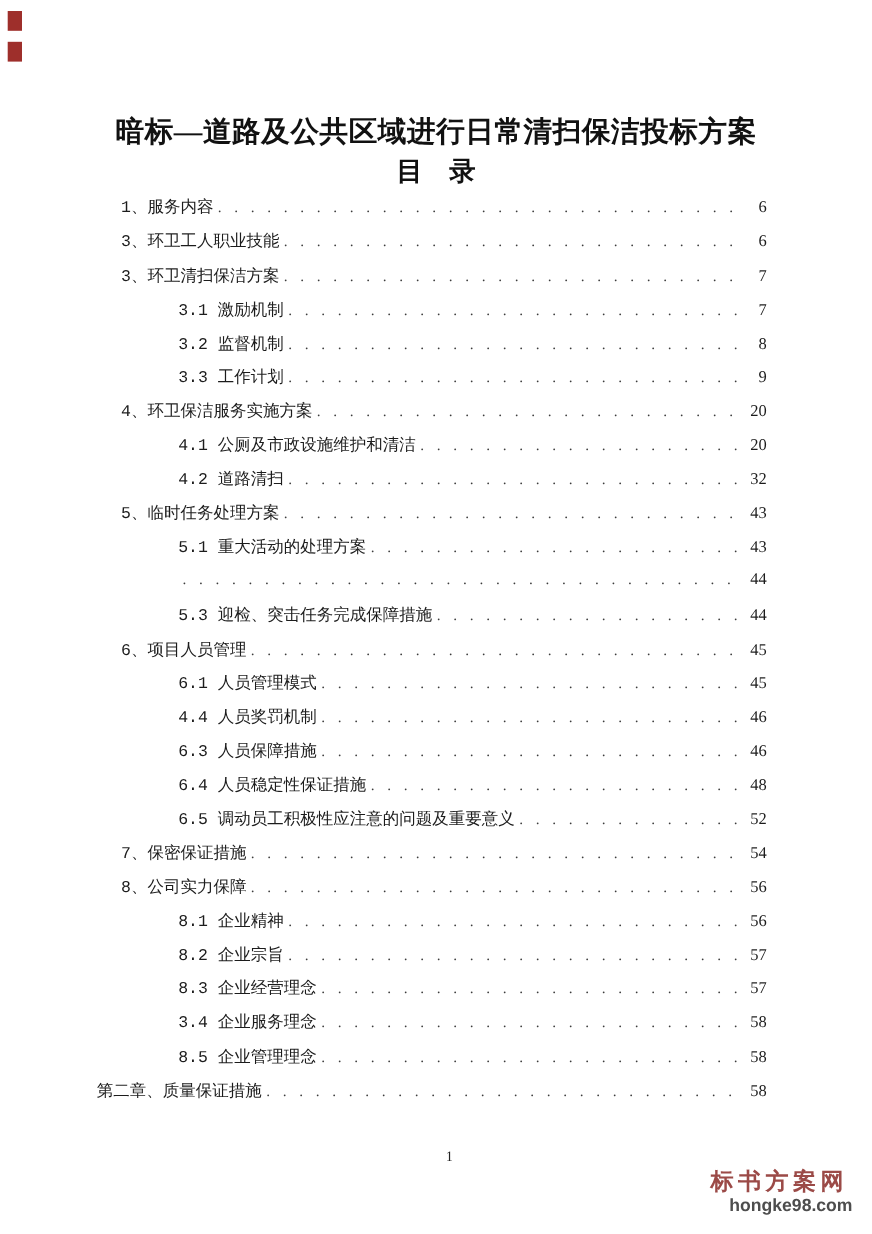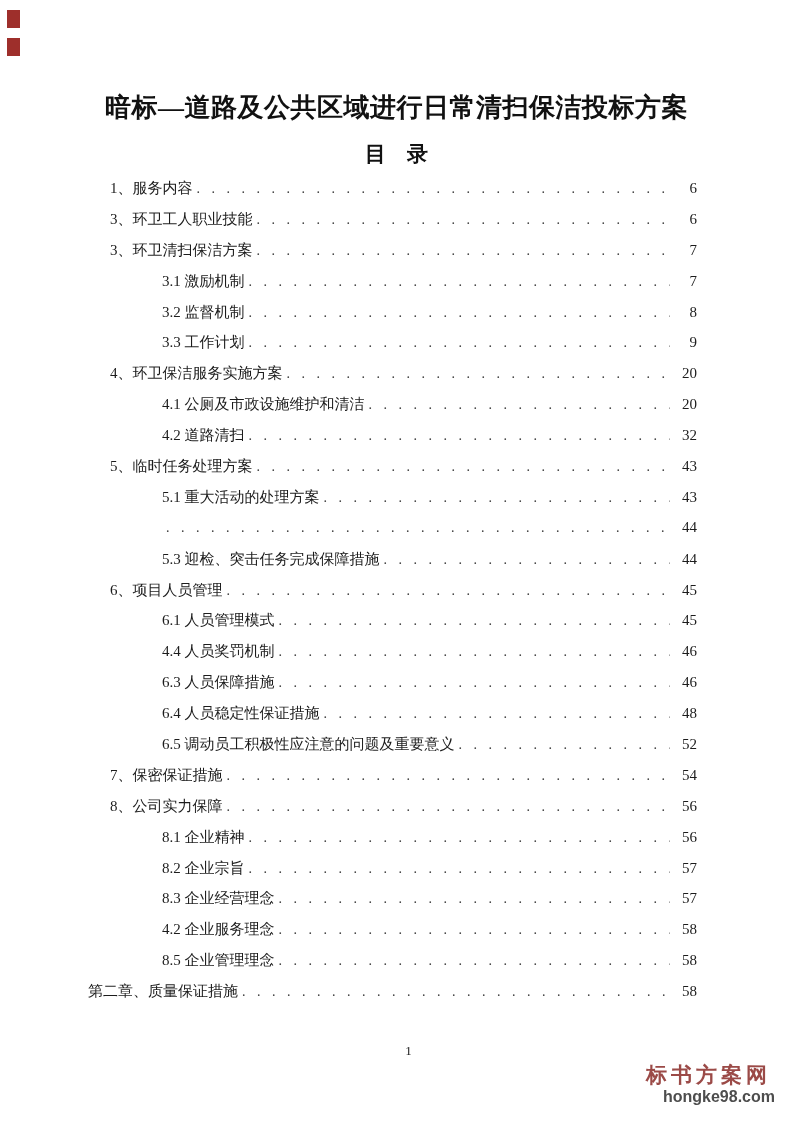--- a/index.html
+++ b/index.html
@@ -16,42 +16,42 @@
     font-family: "Liberation Serif", "DejaVu Serif", serif;
     color: var(--text);
     position: relative;
     overflow: hidden;
   }
   .corner-marks { position: absolute; left: 7px; top: 10px; }
   .sq { width: 13px; height: 18px; background: var(--marker-red); margin-bottom: 10px; }
 
   .doc-title {
     position: absolute; top: 90px; left: 0; right: 0;
-    margin: 0; text-align: center;
+    margin: 12px; text-align: center;
     font-size: 26px; font-weight: bold; letter-spacing: 0.5px;
     color: #111;
   }
   .toc-heading {
     position: absolute; top: 140px; left: 0; right: 0;
     margin: 0; text-align: center;
-    font-size: 21px; font-weight: bold;
+    font-size: 24px; font-weight: bold;
     color: #111;
   }
 
   .toc {
     position: absolute; top: 179px; left: 88px; right: 96px;
   }
   .toc-row {
     display: flex; align-items: baseline;
     height: 30.9px; font-size: 15px;
     white-space: nowrap;
   }
   .toc-row.lv1 { padding-left: 22px; }
   .toc-row.lv2 { padding-left: 74px; }
-  .label { white-space: nowrap; }
+  .label { white-space: nowrap; font-family: Liberation Mono, monospace; }
   .dots {
     flex: 1 1 auto; overflow: hidden; white-space: nowrap;
     font-size: 14px; letter-spacing: 4px; color: #3c3c3c;
     padding-left: 4px; margin-right: 3px;
   }
   .toc-row.lv2 .dots { margin-right: 9px; }
   .pg { white-space: nowrap; min-width: 18px; text-align: right; }
 
   .footer-num {
     position: absolute; top: 1043px; left: 0; right: 0;
@@ -201,21 +201,21 @@
       <span class="label">8.2 企业宗旨</span>
       <span class="dots">. . . . . . . . . . . . . . . . . . . . . . . . . . . . . . . . . . . . . . . . . . . . . . . . . . . . . . . . . . . . . . . . . . . . . . . . . . . . . . . . . . . . . . . . . . . . . . . . . . . . . . . . . . . . . . . . . . . . . . . . . . . . . . . . . . . . . . . . . . . . </span>
       <span class="pg">57</span>
     </div>
       <div class="toc-row lv2">
       <span class="label">8.3 企业经营理念</span>
       <span class="dots">. . . . . . . . . . . . . . . . . . . . . . . . . . . . . . . . . . . . . . . . . . . . . . . . . . . . . . . . . . . . . . . . . . . . . . . . . . . . . . . . . . . . . . . . . . . . . . . . . . . . . . . . . . . . . . . . . . . . . . . . . . . . . . . . . . . . . . . . . . . . </span>
       <span class="pg">57</span>
     </div>
       <div class="toc-row lv2">
-      <span class="label">4.2 企业服务理念</span>
+      <span class="label">3.4 企业服务理念</span>
       <span class="dots">. . . . . . . . . . . . . . . . . . . . . . . . . . . . . . . . . . . . . . . . . . . . . . . . . . . . . . . . . . . . . . . . . . . . . . . . . . . . . . . . . . . . . . . . . . . . . . . . . . . . . . . . . . . . . . . . . . . . . . . . . . . . . . . . . . . . . . . . . . . . </span>
       <span class="pg">58</span>
     </div>
       <div class="toc-row lv2">
       <span class="label">8.5 企业管理理念</span>
       <span class="dots">. . . . . . . . . . . . . . . . . . . . . . . . . . . . . . . . . . . . . . . . . . . . . . . . . . . . . . . . . . . . . . . . . . . . . . . . . . . . . . . . . . . . . . . . . . . . . . . . . . . . . . . . . . . . . . . . . . . . . . . . . . . . . . . . . . . . . . . . . . . . </span>
       <span class="pg">58</span>
     </div>
       <div class="toc-row lv0">
       <span class="label">第二章、质量保证措施</span>

